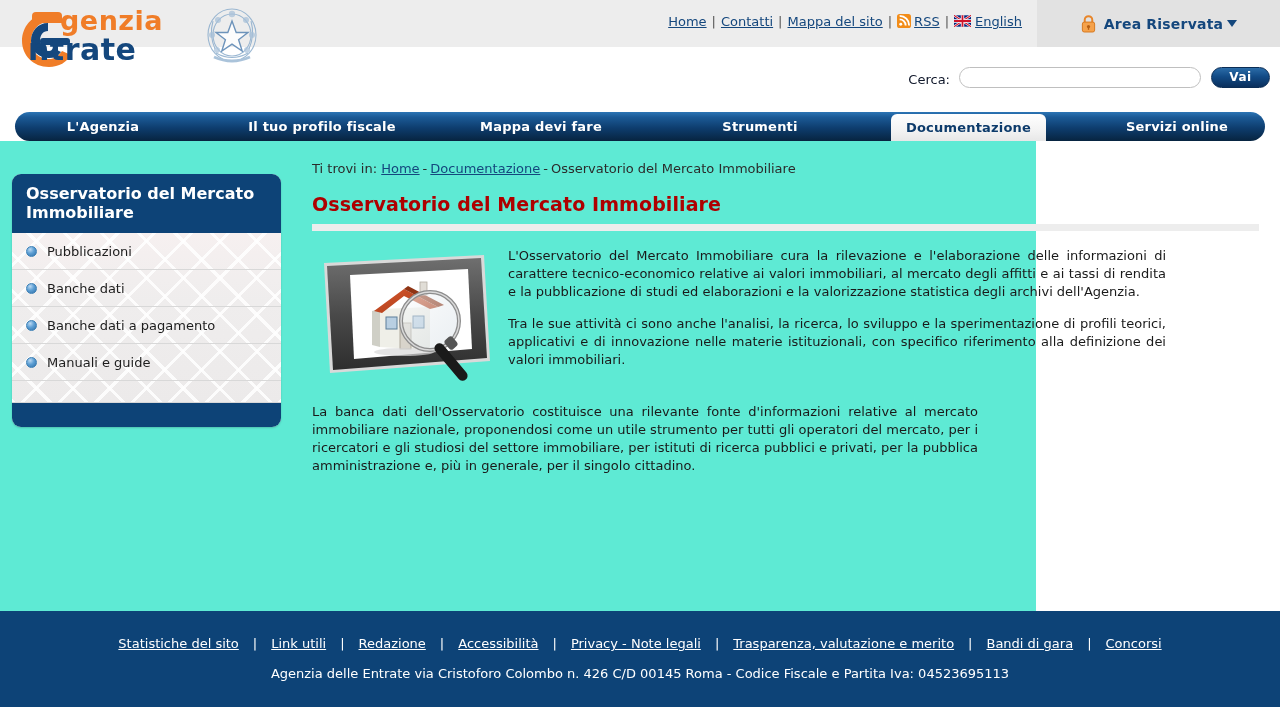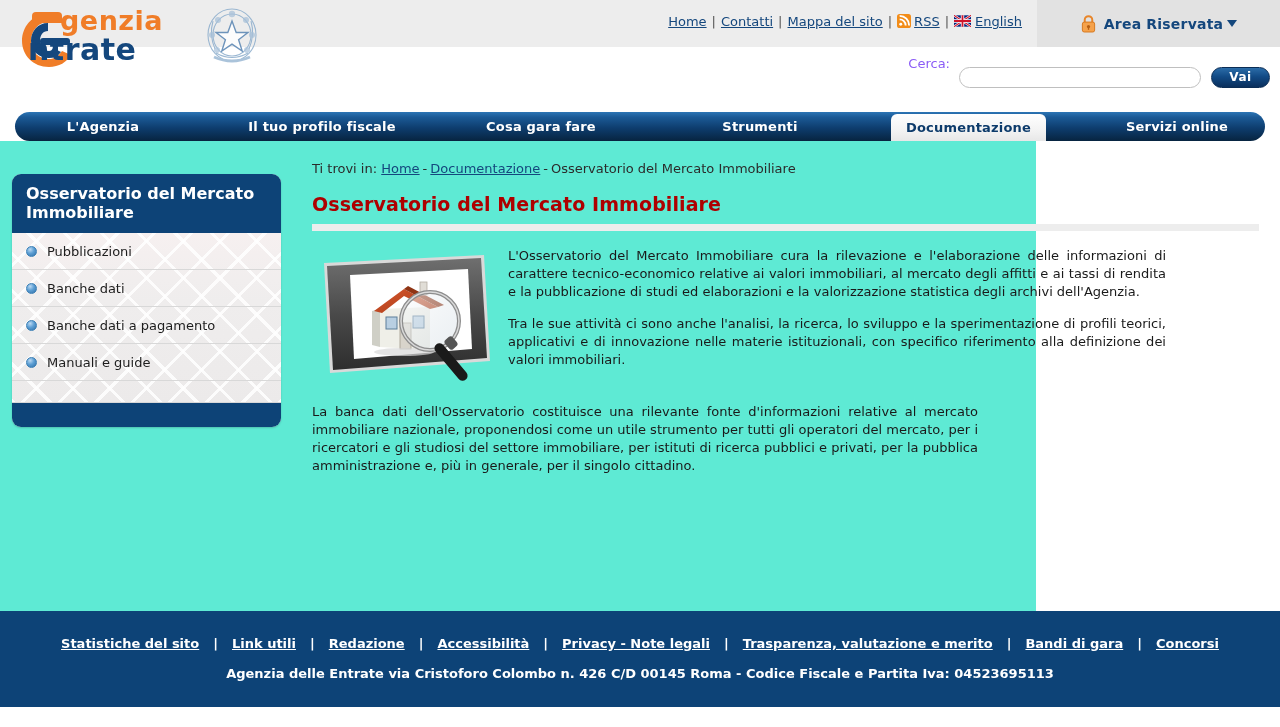--- a/index.html
+++ b/index.html
@@ -81,22 +81,22 @@
     border-top: 7px solid #14477D;
   }
 
   
   .searchrow {
     position: relative;
     width: 1280px; height: 62px;
     background: #ffffff;
   }
   .search-label {
-    position: absolute; right: 330px; top: 56px;
-    font-size: 13px; color: #8b5cf6;
+    position: absolute; right: 330px; top: 72px;
+    font-size: 13px; color: #0f172a;
   }
   .search-input {
     position: absolute; left: 959px; top: 67px;
     width: 242px; height: 21px;
     border: 1px solid #bfbfbf;
     border-radius: 11px;
     background: #fff;
     font-size: 12px;
     padding: 0 10px;
     color: #333;
@@ -238,21 +238,20 @@
     margin: 12px 0 16px 0;
     width: 666px;
   }
 
   
   .footer {
     position: absolute; left: 0; top: 611px;
     width: 1280px; height: 96px;
     background: #0d4377;
     color: #ffffff;
-    font-weight: bold;
   }
   .footer-links {
     position: absolute; top: 25px; left: 0; width: 1280px;
     text-align: center;
     font-size: 13px;
   }
   .footer-links a { color: #ffffff; text-decoration: underline; }
   .footer-links .fsep { margin: 0 14px; color: #ffffff; }
   .footer-addr {
     position: absolute; top: 55px; left: 0; width: 1280px;
@@ -323,21 +322,21 @@
 </div>
 
 <div class="searchrow"></div>
 <div class="search-label">Cerca:</div>
 <input class="search-input" type="text" value="" style="">
 <div class="search-btn">Vai</div>
 
 <div class="navbar">
   <div class="nav-item">L'Agenzia</div>
   <div class="nav-item">Il tuo profilo fiscale</div>
-  <div class="nav-item">Cosa gara fare</div>
+  <div class="nav-item">Mappa devi fare</div>
   <div class="nav-item">Strumenti</div>
   <div class="nav-item active">Documentazione</div>
   <div class="nav-item">Servizi online</div>
 </div>
 
 <div class="page">
 
   <div class="breadcrumb">
     <span>Ti trovi in:</span>
     <a href="#">Home</a><span class="dash">-</span><a href="#">Documentazione</a><span class="dash">-</span><span>Osservatorio del Mercato Immobiliare</span>

